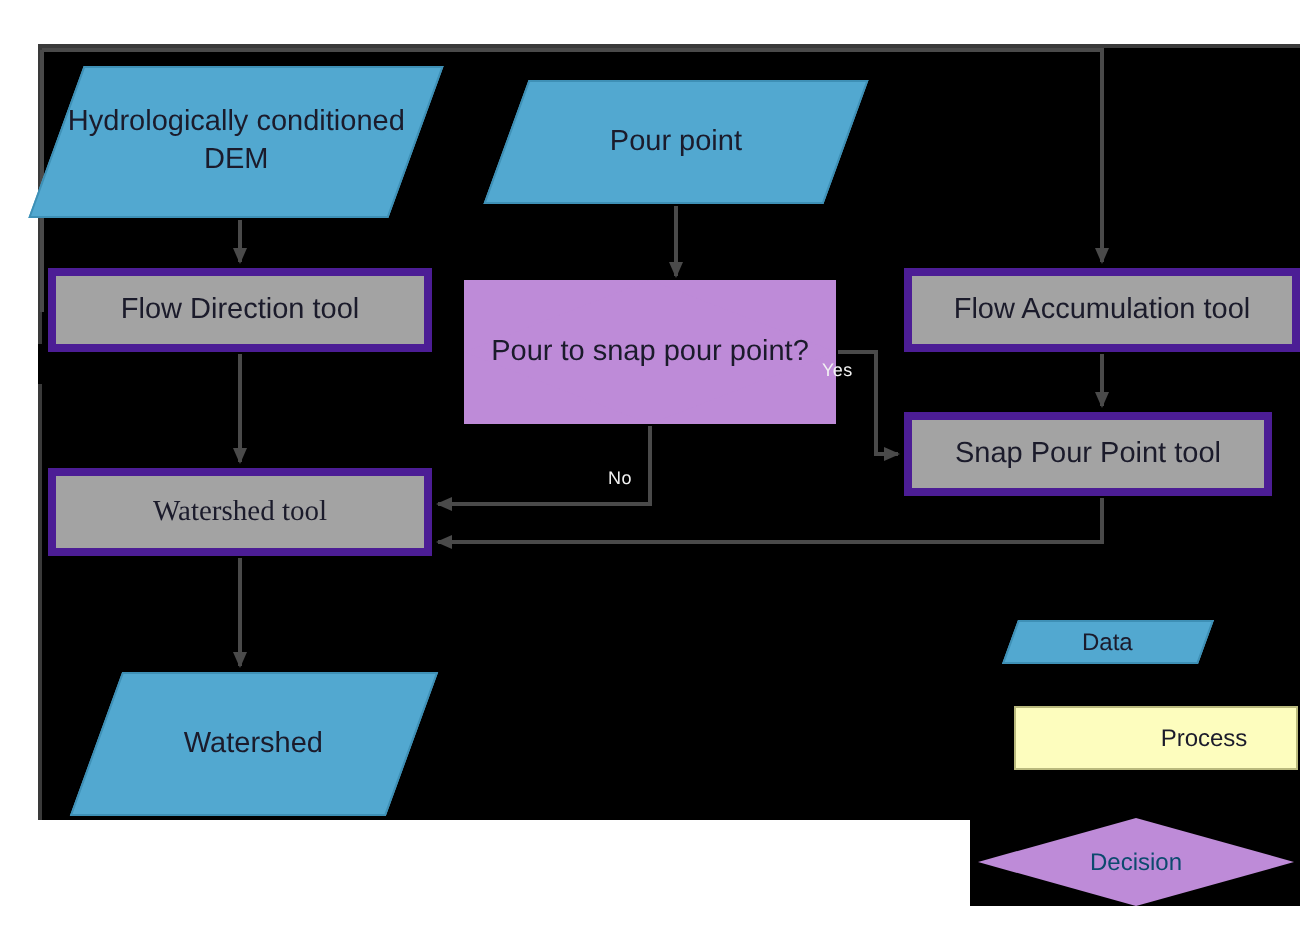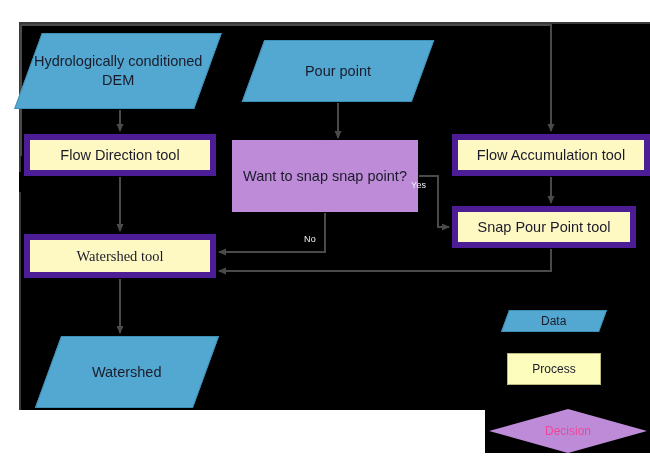--- a/index.html
+++ b/index.html
@@ -13,21 +13,21 @@
   .canvas-legend{position:absolute;left:485px;top:408px;width:165px;height:45px;background:#000000;}
   .canvas-notch{position:absolute;left:19px;top:172px;width:10px;height:20px;background:#000000;}
 
   
   #wires{position:absolute;left:0;top:0;width:650px;height:471px;pointer-events:none;}
 
   
   .node{position:absolute;box-sizing:border-box;display:flex;align-items:center;
         justify-content:center;text-align:center;color:#1b1b2b;line-height:1.28;}
 
-  .process{background:#fef9c3;border:6px solid #4c1d95;font-size:14.5px;}
+  .process{background:#a3a3a3;border:4px solid #4c1d95;font-size:14.5px;}
 
   .data{background:#52a8d0;border:1px solid #3e90b6;font-size:14.5px;
         transform:skewX(-20deg);}
   .data > span{transform:skewX(20deg);display:block;}
 
   .decision{background:#be8bd8;font-size:14.5px;}
   .dia-shape{position:absolute;left:0;top:0;width:100%;height:100%;
              background:#be8bd8;
              clip-path:polygon(50% 0%,100% 50%,50% 100%,0% 50%);}
   .dia-label{position:relative;z-index:2;width:100%;}
@@ -48,24 +48,24 @@
   #lbl-yes{left:411px;top:152px;margin-top:28px;}
   #lbl-no {left:304px;top:222px;margin-top:12px;}
 
   
   .lg-data{position:absolute;left:505px;top:310px;width:96px;height:20px;
            background:#52a8d0;border:1px solid #3e90b6;transform:skewX(-20deg);
            display:flex;align-items:center;justify-content:center;font-size:12px;color:#1b1b2b;}
   .lg-data > span{transform:skewX(20deg);}
   .lg-process{position:absolute;left:507px;top:353px;width:92px;height:30px;
               background:#fdfdbe;border:1px solid #b9b97d;display:flex;
-              align-items:center;justify-content:center;font-size:12px;color:#1b1b2b;}
+              align-items:center;justify-content:center;font-size:12px;color:#1b1b2b;padding-left:48px;}
   .lg-decision{position:absolute;left:489px;top:409px;width:158px;height:44px;}
   .lg-decision .dia-shape{clip-path:polygon(50% 0%,100% 50%,50% 100%,0% 50%);}
-  .lg-decision .dia-label{font-size:12px;color:#ec4899;position:relative;z-index:2;
+  .lg-decision .dia-label{font-size:12px;color:#0c4a6e;position:relative;z-index:2;
               width:100%;height:100%;display:flex;align-items:center;justify-content:center;}
 </style>
 </head>
 <body>
 
 <div id="stage">
 
   <div class="canvas-main"></div>
   <div class="canvas-notch"></div>
   <div class="canvas-legend"></div>
@@ -123,21 +123,21 @@
   <div id="n-watershed-tool" class="node process">
     <span>Watershed tool</span>
   </div>
 
   <div id="n-ws-out" class="node data">
     <span>Watershed</span>
   </div>
 
   <div id="n-decision" class="node decision">
     <div class="dia-shape"></div>
-    <div class="dia-label">Want to snap snap point?</div>
+    <div class="dia-label">Pour to snap pour point?</div>
   </div>
 
   <div class="edge-label" id="lbl-yes">Yes</div>
   <div class="edge-label" id="lbl-no">No</div>
 
   <div class="lg-data">
     <span>Data</span>
   </div>
   <div class="lg-process">
     <span>Process</span>

